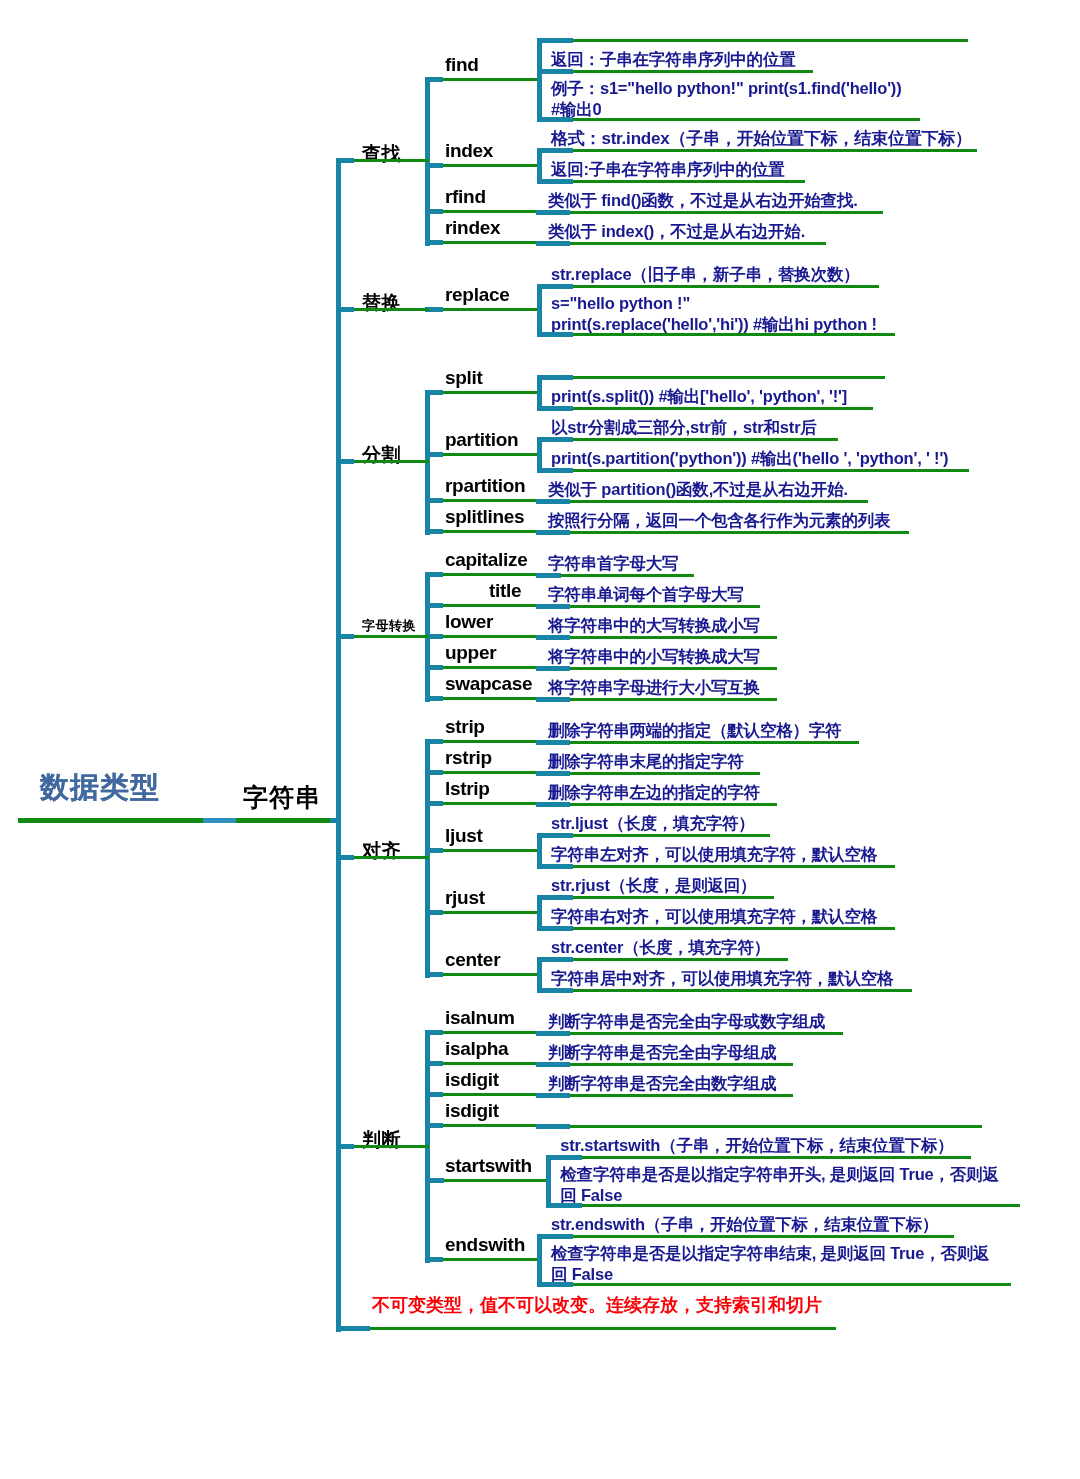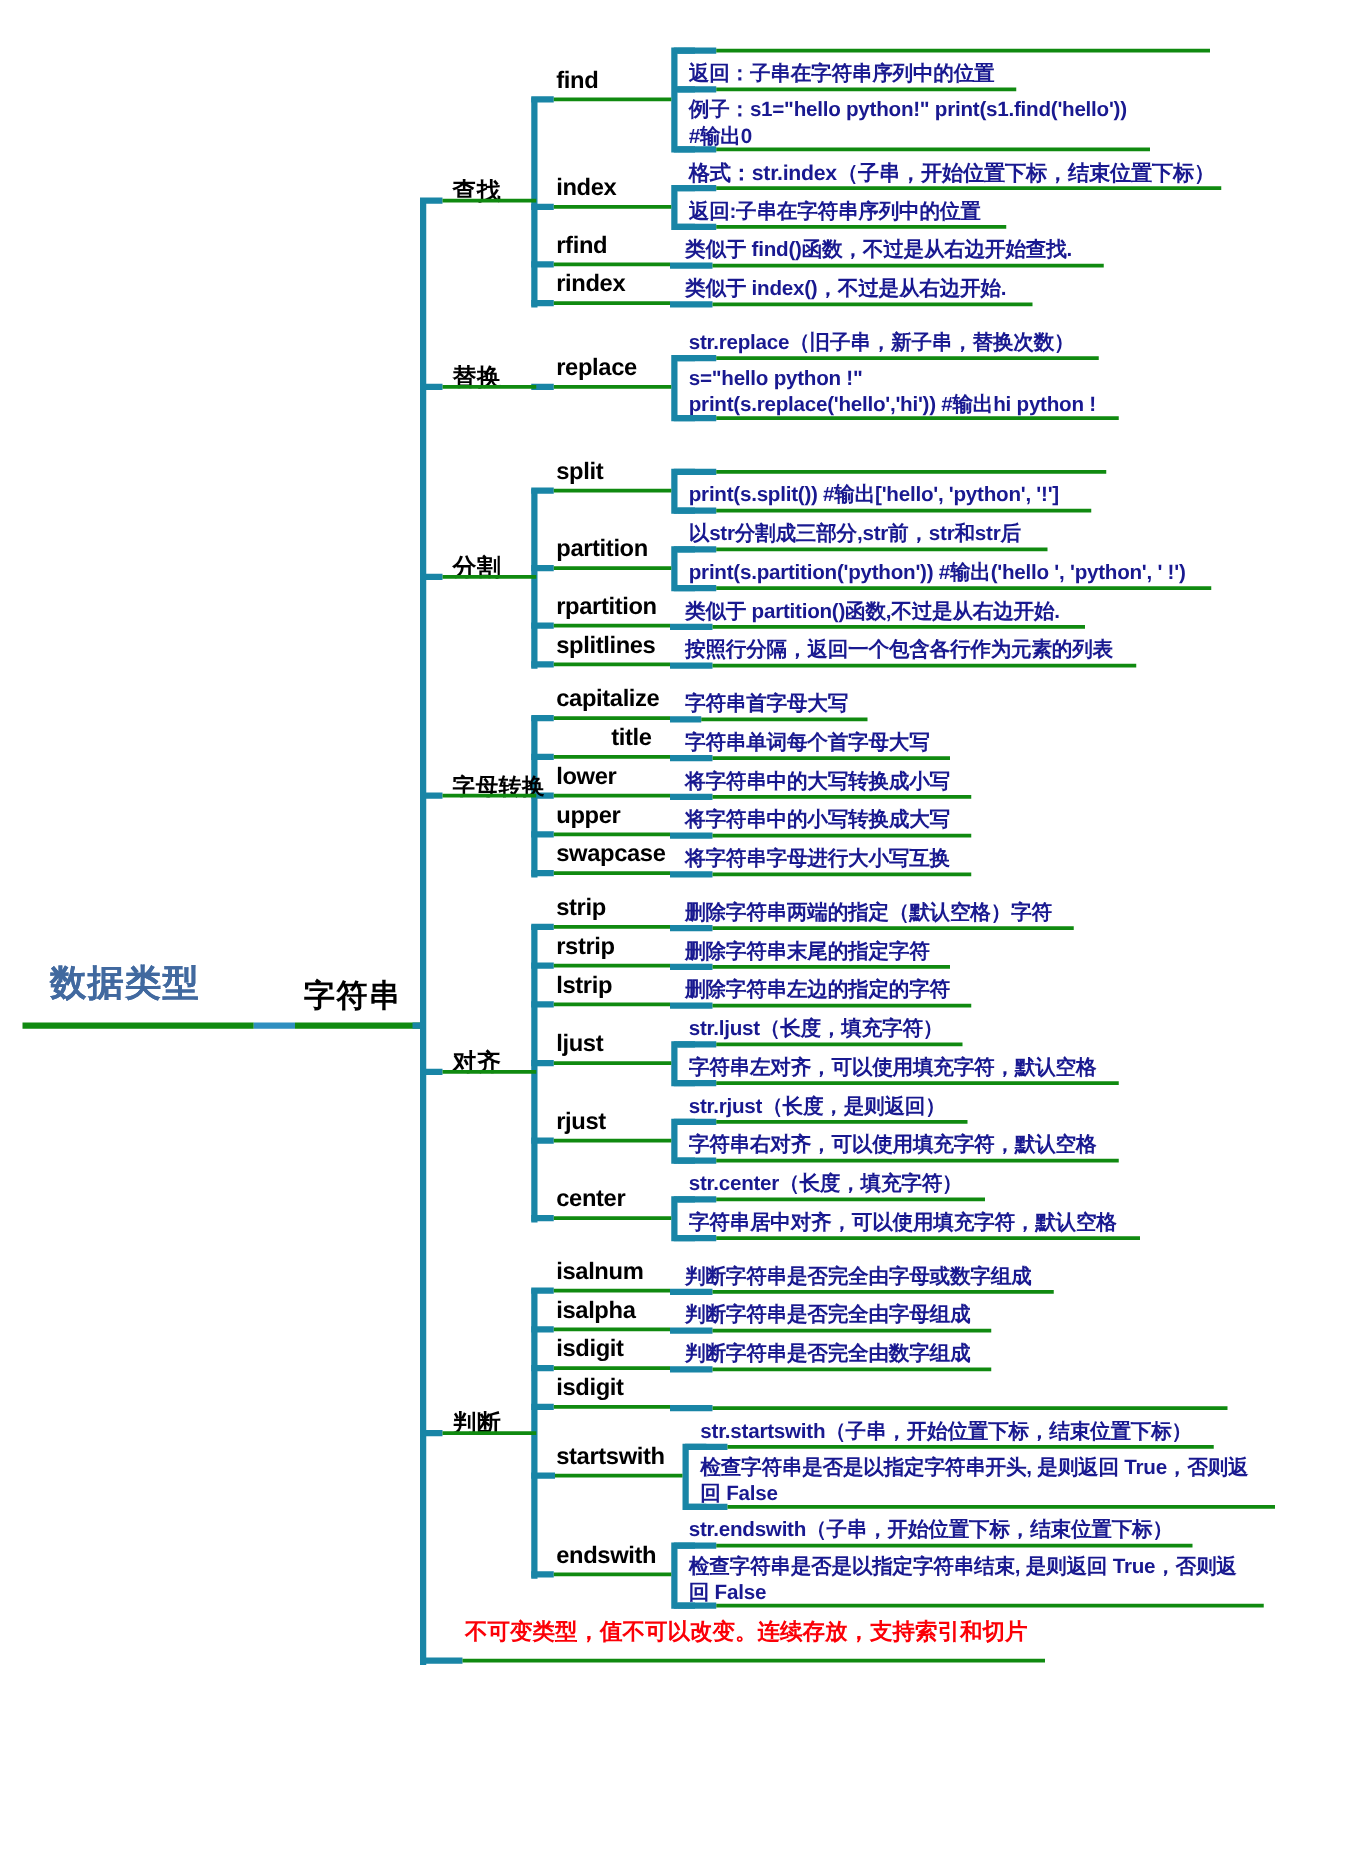--- a/index.html
+++ b/index.html
@@ -207,21 +207,21 @@
     <div class="lbl l3-lbl" style="left: 445px; top: 642px; font-size: 19px;">upper</div>
     <div class="ucap" style="left: 425px; top: 665px; width: 18px;"></div>
     <div class="uline" style="left: 443px; top: 666px; width: 93px;"></div>
     <div class="lbl desc" style="left: 548px; top: 677px; font-size: 16.5px; line-height: 21px;">将字符串字母进行大小写互换</div>
     <div class="ucap" style="left: 536px; top: 697px; width: 34px;"></div>
     <div class="uline" style="left: 570px; top: 698px; width: 206.5px;"></div>
     <div class="lbl l3-lbl" style="left: 445px; top: 673px; font-size: 19px;">swapcase</div>
     <div class="ucap" style="left: 425px; top: 696px; width: 18px;"></div>
     <div class="uline" style="left: 443px; top: 697px; width: 93px;"></div>
     <div class="vline" style="left: 425px; top: 573px; height: 129px;"></div>
-    <div class="lbl l2-lbl" style="left: 362px; top: 609px; font-size: 18px;">字母转换</div>
+    <div class="lbl l2-lbl" style="left: 362px; top: 609px; font-size: 13px;">字母转换</div>
     <div class="ucap" style="left: 336px; top: 634px; width: 18px;"></div>
     <div class="uline" style="left: 354px; top: 635px; width: 75px;"></div>
     <div class="lbl desc" style="left: 548px; top: 720px; font-size: 16.5px; line-height: 21px;">删除字符串两端的指定（默认空格）字符</div>
     <div class="ucap" style="left: 536px; top: 740px; width: 34px;"></div>
     <div class="uline" style="left: 570px; top: 741px; width: 289px;"></div>
     <div class="lbl l3-lbl" style="left: 445px; top: 716px; font-size: 19px;">strip</div>
     <div class="ucap" style="left: 425px; top: 739px; width: 18px;"></div>
     <div class="uline" style="left: 443px; top: 740px; width: 93px;"></div>
     <div class="lbl desc" style="left: 548px; top: 751px; font-size: 16.5px; line-height: 21px;">删除字符串末尾的指定字符</div>
     <div class="ucap" style="left: 536px; top: 771px; width: 34px;"></div>

